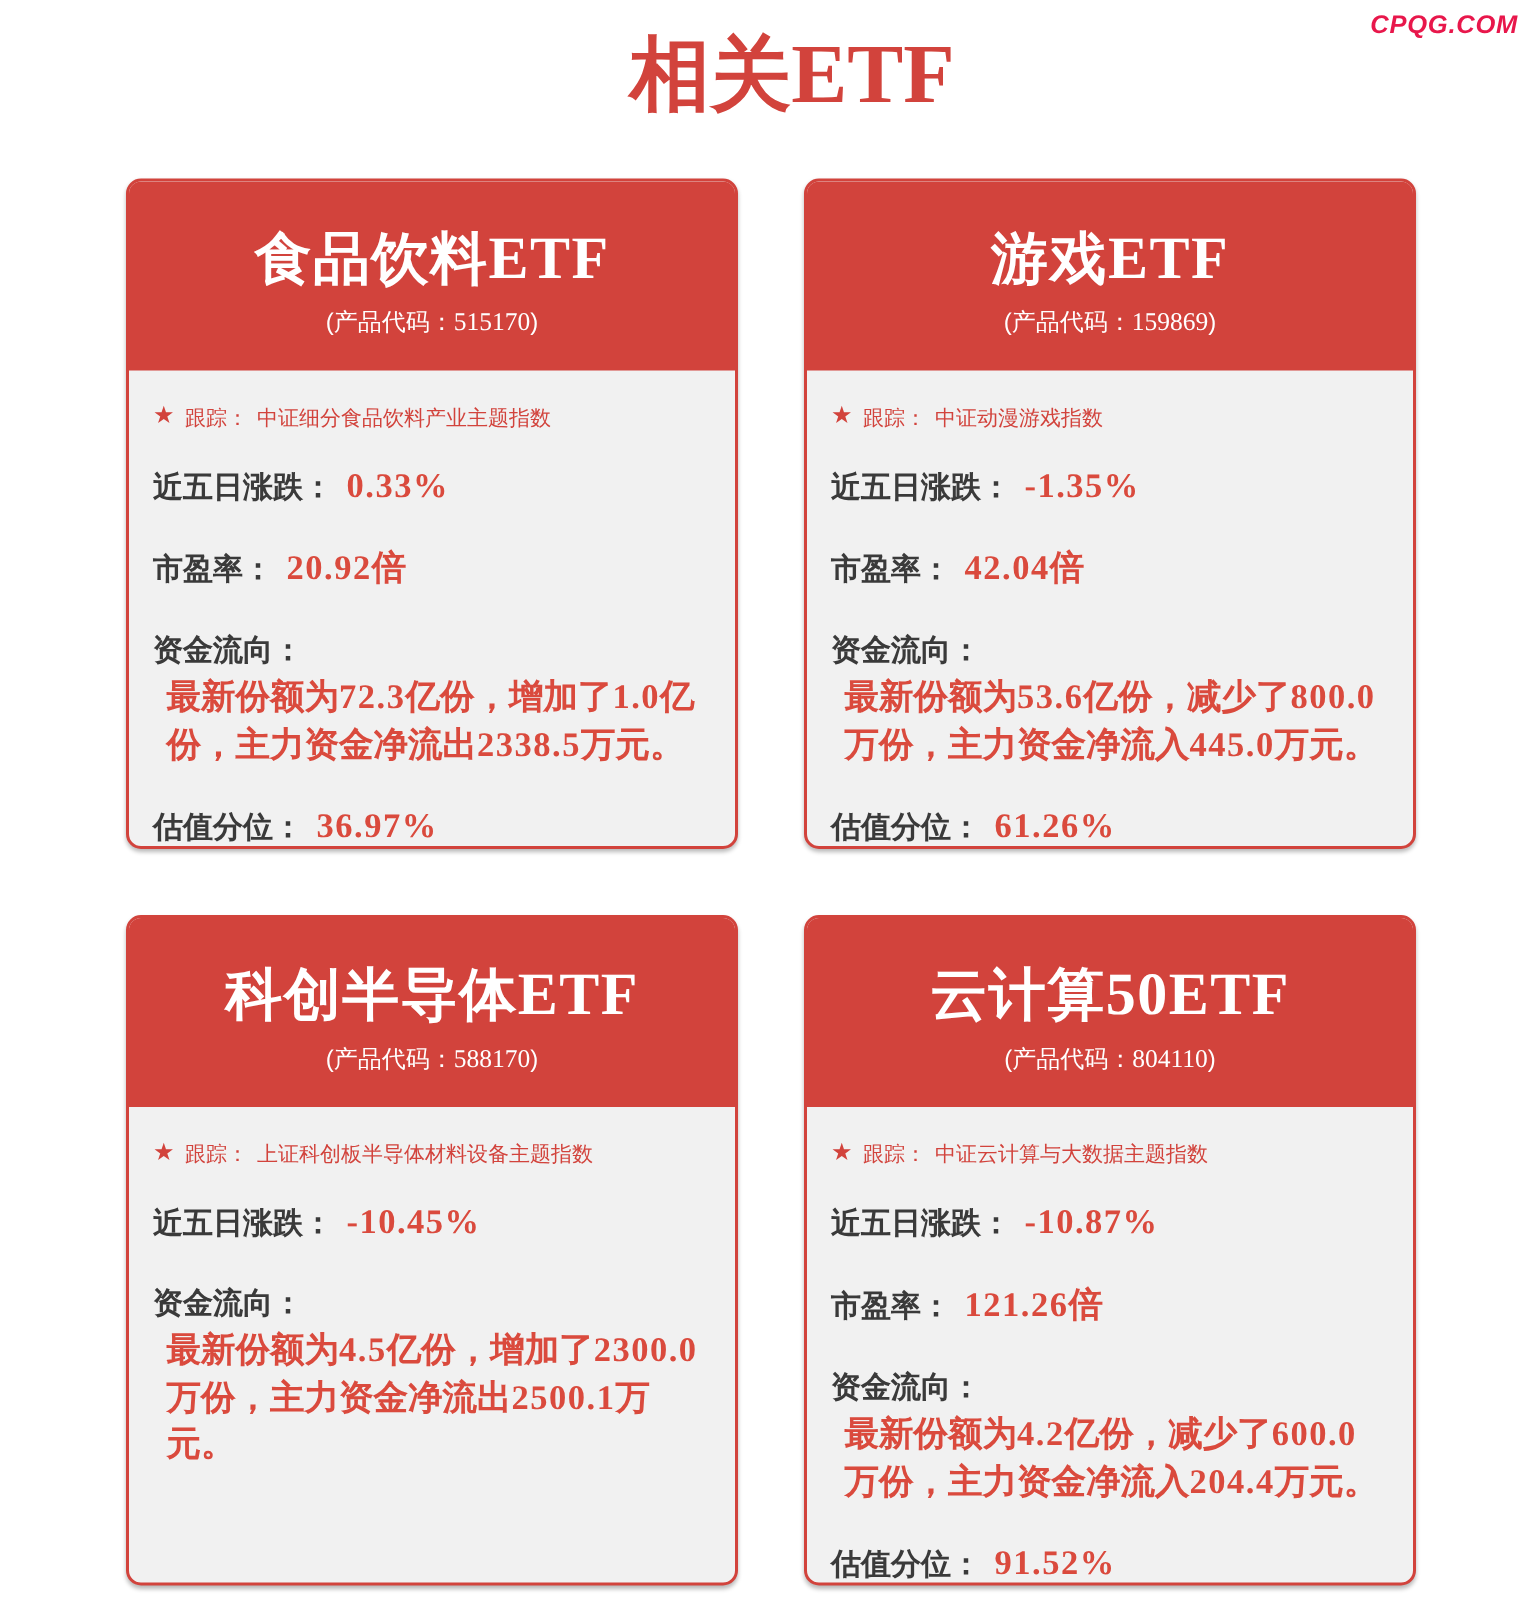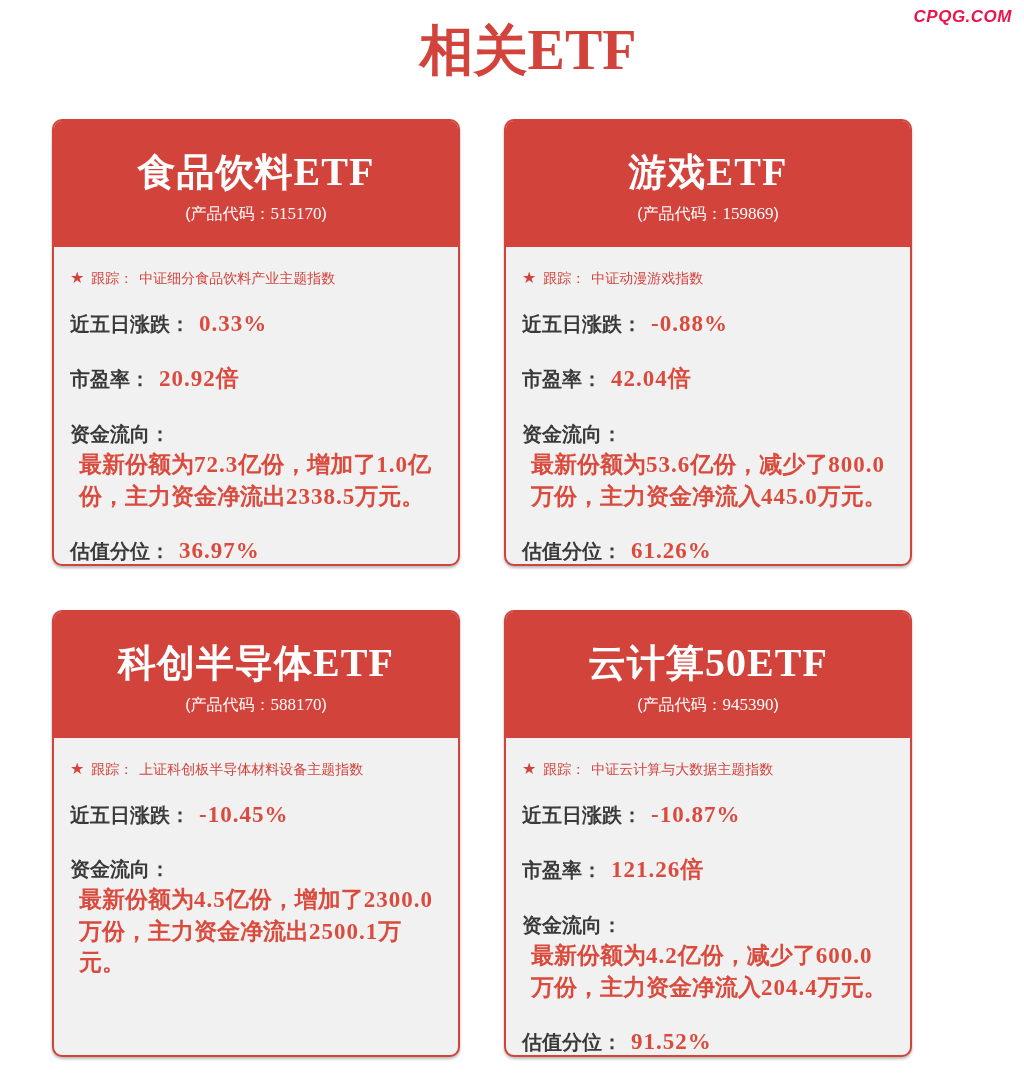--- a/index.html
+++ b/index.html
@@ -20,21 +20,21 @@
     position:absolute;top:7px;right:12px;
     font-size:17px;font-weight:bold;font-style:italic;
     color:var(--watermark);letter-spacing:.5px;
   }
   .page-title{
     margin-top:14px;text-align:center;
     font-size:54px;line-height:72px;font-weight:bold;color:var(--red);padding-left:32px;
   }
   .page-title .latin{font-size:56px;}
   .cards{
-    margin:33px 0 0 52px;
+    margin:33px 0 0 84px;
     display:grid;
     grid-template-columns:408px 408px;
     grid-auto-rows:447px;
     column-gap:42px;row-gap:42px;gap:44px;
   }
   .card{
     border:2px solid var(--red);
     border-radius:10px;
     background:var(--body-bg);
     overflow:hidden;
@@ -126,21 +126,21 @@
         <div class="card-code">(产品代码：<span class="latin">159869</span>)</div>
       </div>
       <div class="card-body">
         <div class="track-row">
           <span class="star">★</span>
           <span class="track-label">跟踪：</span>
           <span class="track-value">中证动漫游戏指数</span>
         </div>
         <div class="stat-row">
           <span class="stat-label">近五日涨跌：</span>
-          <span class="stat-value"><span class="latin">-0.88%</span></span>
+          <span class="stat-value"><span class="latin">-1.35%</span></span>
         </div>
         <div class="stat-row">
           <span class="stat-label">市盈率：</span>
           <span class="stat-value"><span class="latin">42.04</span>倍</span>
         </div>
         <div class="stat-row flow">
           <span class="stat-label">资金流向：</span>
           <span class="stat-value">最新份额为<span class="latin">53.6</span>亿份，减少了<span class="latin">800.0</span>万份，主力资金净流入<span class="latin">445.0</span>万元。</span>
         </div>
         <div class="stat-row">
@@ -166,21 +166,21 @@
         </div>
         <div class="stat-row flow">
           <span class="stat-label">资金流向：</span>
           <span class="stat-value">最新份额为<span class="latin">4.5</span>亿份，增加了<span class="latin">2300.0</span>万份，主力资金净流出<span class="latin">2500.1</span>万元。</span>
         </div>
       </div>
     </div>
     <div class="card">
       <div class="card-header">
         <div class="card-title">云计算<span class="latin">50ETF</span></div>
-        <div class="card-code">(产品代码：<span class="latin">945390</span>)</div>
+        <div class="card-code">(产品代码：<span class="latin">804110</span>)</div>
       </div>
       <div class="card-body">
         <div class="track-row">
           <span class="star">★</span>
           <span class="track-label">跟踪：</span>
           <span class="track-value">中证云计算与大数据主题指数</span>
         </div>
         <div class="stat-row">
           <span class="stat-label">近五日涨跌：</span>
           <span class="stat-value"><span class="latin">-10.87%</span></span>

